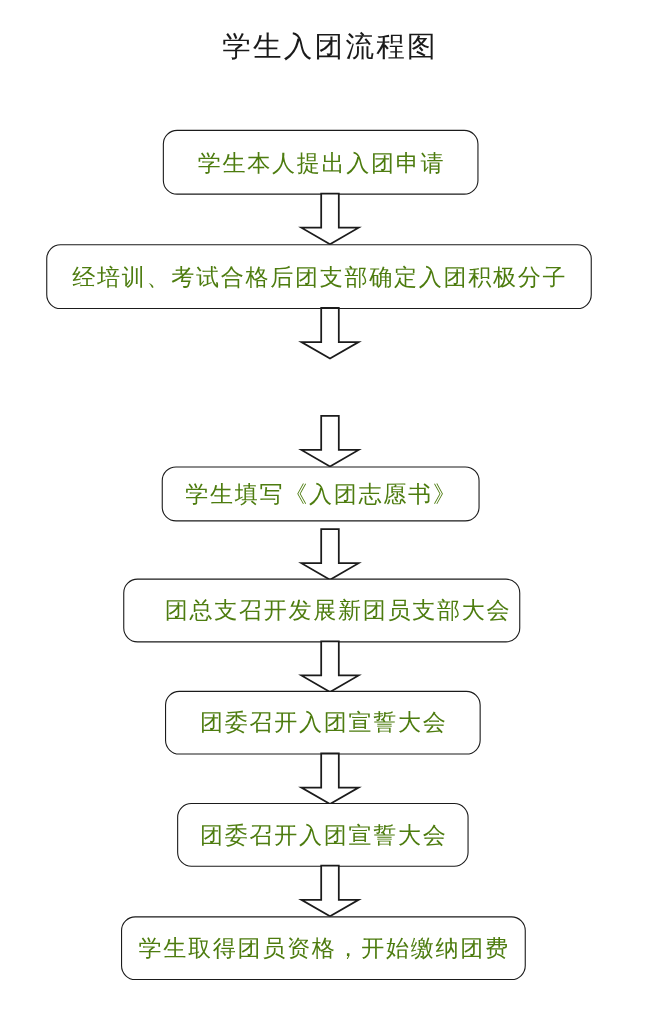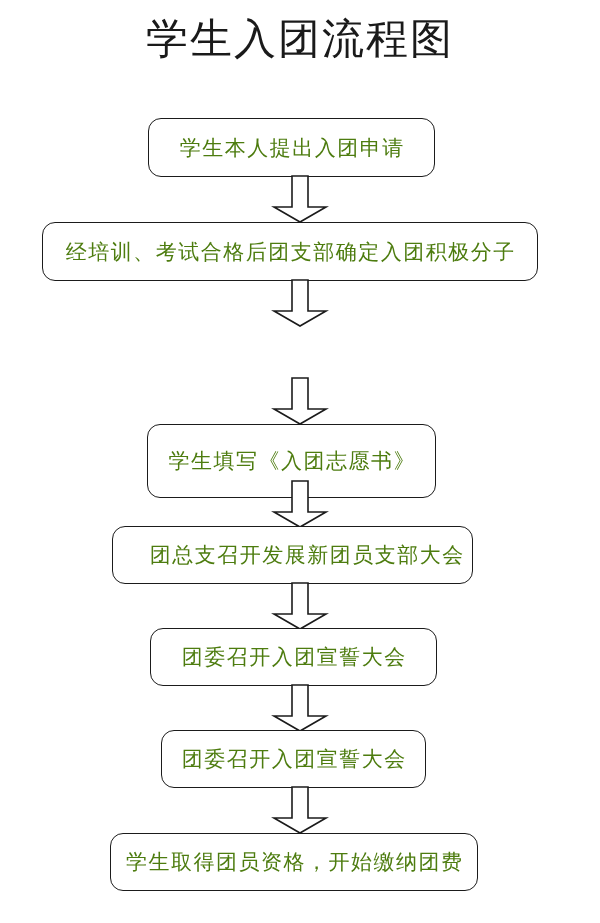--- a/index.html
+++ b/index.html
@@ -19,25 +19,25 @@
     width: 600px;
     height: 923px;
     background: #ffffff;
   }
   .chart-title {
     position: absolute;
     left: 0;
     top: 22px;
     width: 600px;
     text-align: center;
-    font-size: 42px;
+    font-size: 26px;
     line-height: 40px;
     letter-spacing: 2px;
     color: #1a1a1a;
-    font-family: Liberation Mono, monospace;
+    font-family: Liberation Sans, sans-serif;
     white-space: nowrap;
   }
   .node {
     position: absolute;
     box-sizing: border-box;
     border: 1.6px solid #1b1b1b;
     border-radius: 13px;
     background: #ffffff;
     display: flex;
     align-items: center;
@@ -96,21 +96,21 @@
     </svg>
   </div>
 
 
   <div class="connector" style="left:273px; top:378px; width:54px; height:47px;">
     <svg width="54" height="47" viewBox="0 0 54 47">
       <polygon class="arrow-shape" points="19,0 35,0 35,31 53,31 27,46 1,31 19,31"></polygon>
     </svg>
   </div>
 
-  <div class="node" style="left:147px; top:424px; width:289px; height:74px;">
+  <div class="node" style="left:147px; top:424px; width:289px; height:50px;">
     <span class="node-label">学生填写《入团志愿书》</span>
   </div>
 
   <div class="connector" style="left:273px; top:481px; width:54px; height:47px;">
     <svg width="54" height="47" viewBox="0 0 54 47">
       <polygon class="arrow-shape" points="19,0 35,0 35,31 53,31 27,46 1,31 19,31"></polygon>
     </svg>
   </div>
 
   <div class="node" style="left:112px; top:526px; width:361px; height:58px;padding-left:28px;">

